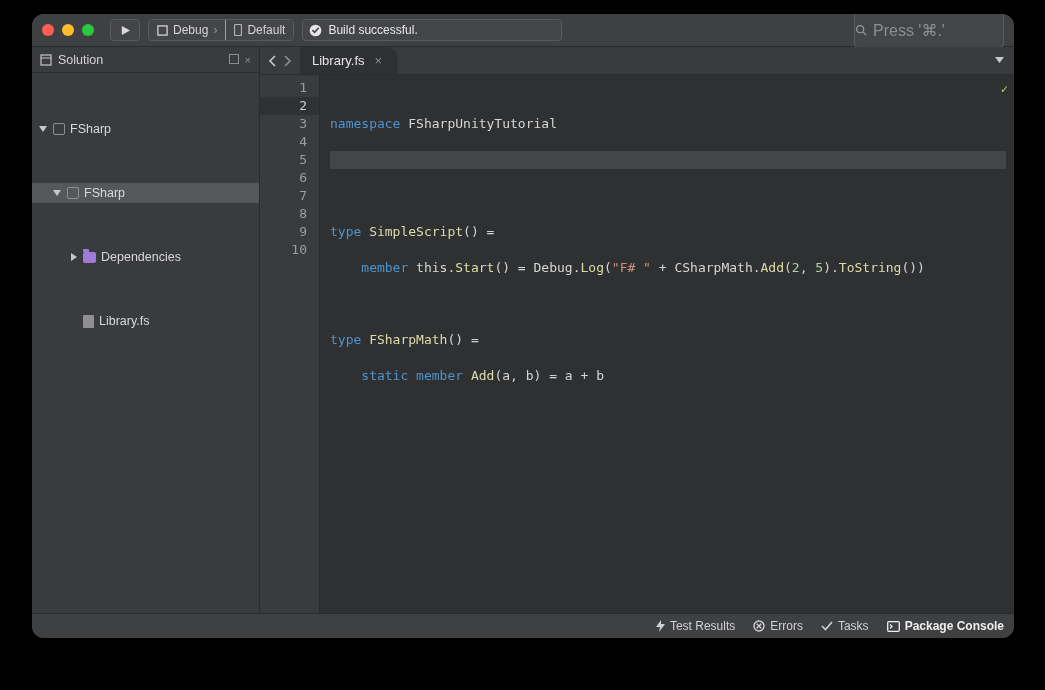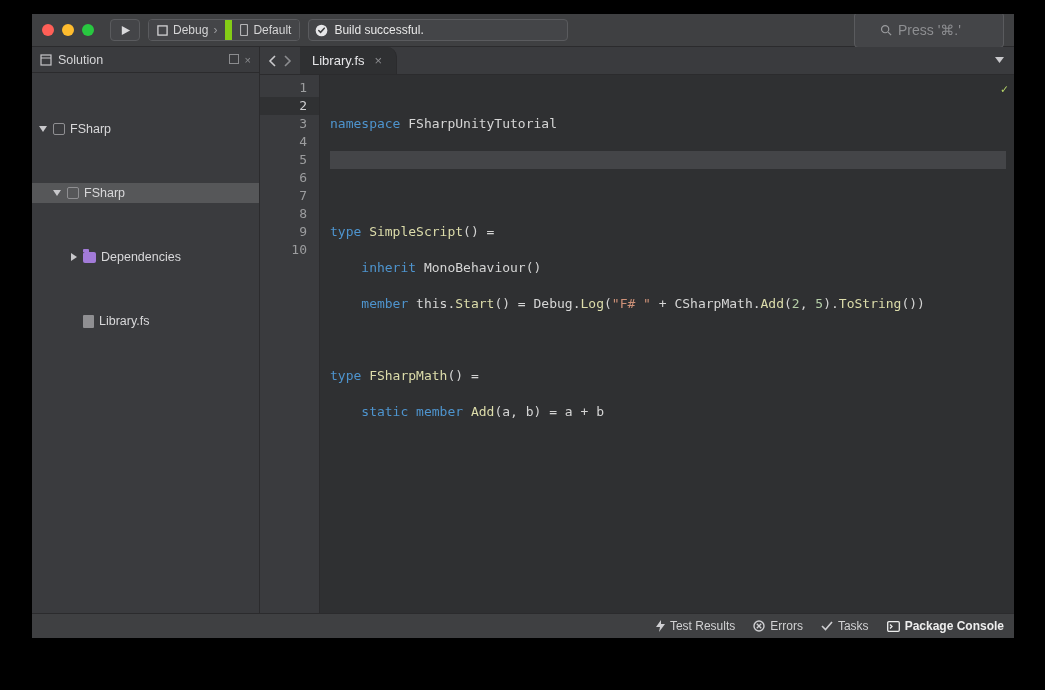--- a/index.html
+++ b/index.html
@@ -1,48 +1,48 @@
 <!DOCTYPE html>
 <html><head>
 <meta charset="utf-8">
 <style>
   * { margin: 0; padding: 0; box-sizing: border-box; }
   html, body { width: 1045px; height: 690px; background: #000; font-family: -apple-system, BlinkMacSystemFont, "Segoe UI", sans-serif; overflow: hidden; }
   .window {
     position: absolute; left: 32px; top: 14px; width: 982px; height: 624px;
-    background: #3a3b3e; border-radius: 0; overflow: hidden;
+    background: #3a3b3e; border-radius: 12px; overflow: hidden;
     box-shadow: 0 20px 50px rgba(0,0,0,.6), 0 0 0 1px rgba(0,0,0,.5);
     display: flex; flex-direction: column;
   }
   
   .toolbar {
     height: 33px; background: #3f4042; display: flex; align-items: center; padding: 0 10px;
     border-bottom: 1px solid #2b2b2d; gap: 8px;
   }
   .traffic { display: flex; gap: 8px; margin-right: 8px; }
   .tl { width: 12px; height: 12px; border-radius: 50%; }
   .tl.red { background:#ff5f57;} .tl.yel{background:#febc2e;} .tl.grn{background:#28c840;}
   .tb-btn {
     height: 22px; border:1px solid #5a5b5e; background:#444548; border-radius:4px;
     display:flex; align-items:center; justify-content:center; padding:0 6px; color:#ddd; font-size:12px;
   }
   .tb-btn.run { width:30px; }
   .tb-seg { display:flex; height:22px; border:1px solid #5a5b5e; border-radius:4px; overflow:hidden;}
   .tb-seg .seg { display:flex; align-items:center; padding:0 8px; color:#d5d5d6; font-size:12px; gap:5px; background:#444548;}
-  .tb-seg .seg + .seg { border-left:7px solid #84cc16;}
+  .tb-seg .seg + .seg { border-left:1px solid #84cc16;}
   .status {
     margin-left:auto; margin-right:auto;
     height:22px; border:1px solid #5a5b5e; border-radius:4px; background:#444548;
     display:flex; align-items:center; padding:0 10px 0 6px; gap:6px; color:#e8e8e8; font-size:12px;
     min-width: 260px;
   }
   .tb-spacer { flex:1; }
   .search {
     height:36px; width:150px; border:1px solid #5a5b5e; border-radius:4px; background:#444548;
-    display:flex; align-items:center; padding:0 25px; gap:6px; color:#8d8e91; font-size:14px;
+    display:flex; align-items:center; padding:0 0; gap:6px; color:#8d8e91; font-size:16px;
   }
   .icon { display:inline-flex; }
   
   .body { flex:1; display:flex; min-height:0; }
   .sidebar {
     width: 228px; background:#3a3b3e; border-right:1px solid #2b2b2d; display:flex; flex-direction:column;
   }
   .sidebar-head {
     height:26px; display:flex; align-items:center; padding:0 8px; gap:6px;
     color:#d5d5d7; font-size:12.5px; border-bottom:1px solid #2b2b2d;
@@ -267,21 +267,20 @@
           <div>8</div>
           <div>9</div>
           <div>10</div>
         </div>
         <div class="code">
           <div class="check">✓</div>
 <div class="row"><span class="kw">namespace</span> <span class="type">FSharpUnityTutorial</span></div>
 <div class="row sel"></div>
 <div class="row"></div>
 <div class="row"><span class="kw">type</span> <span class="ident">SimpleScript</span><span class="punc">() =</span></div>
-<div class="row">    <span class="kw">inherit</span> <span class="type">MonoBehaviour</span><span class="punc">()</span></div>
 <div class="row">    <span class="kw">member</span> <span class="member">this</span>.<span class="call">Start</span><span class="punc">()</span><span> = </span><span class="type">Debug</span>.<span class="call">Log</span><span class="punc">(</span><span class="str">"F# "</span><span> + </span><span class="type">CSharpMath</span>.<span class="call">Add</span><span class="punc">(</span><span class="num">2</span><span>, </span><span class="num">5</span><span class="punc">)</span><span>.</span><span class="call">ToString</span><span class="punc">()</span><span class="punc">)</span></div>
 <div class="row"></div>
 <div class="row"><span class="kw">type</span> <span class="ident">FSharpMath</span><span class="punc">() =</span></div>
 <div class="row">    <span class="kw">static</span> <span class="kw">member</span> <span class="call">Add</span><span class="punc">(a, b) = a + b</span></div>
         </div>
       </div>
     </div>
   </div>
 
   <div class="statusbar">

